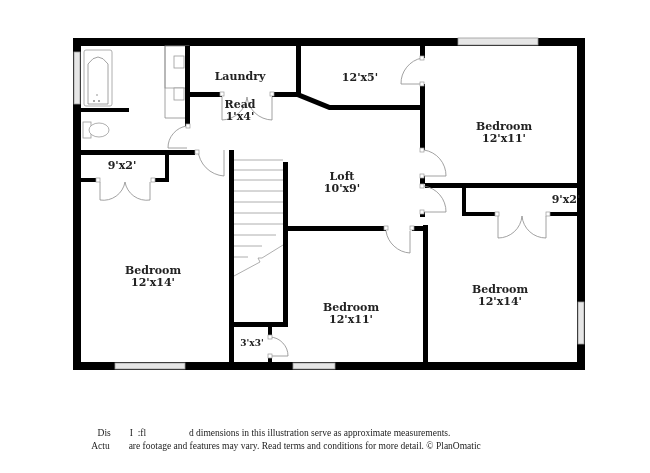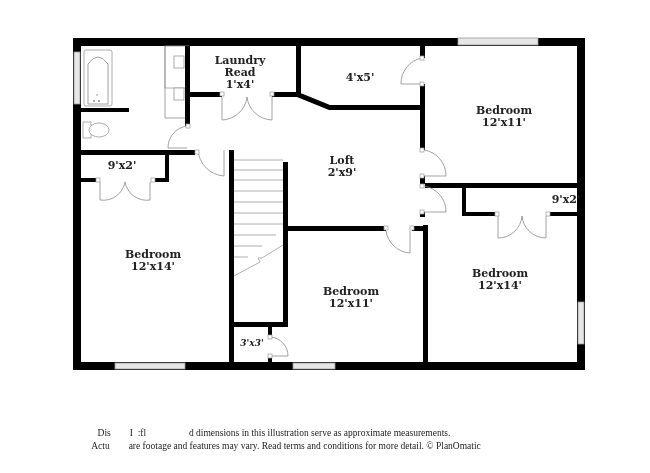--- a/index.html
+++ b/index.html
@@ -6,21 +6,21 @@
     body { width: 650px; height: 473px; position: relative; overflow: hidden; font-family: "DejaVu Serif", "Liberation Serif", serif; }
     #plan { position: absolute; left: 0; top: 0; width: 650px; height: 473px; }
     .wall { fill: #000000; }
     .thin { stroke: #8a8a8a; stroke-width: 0.8; fill: none; }
     .fixture { stroke: #9a9a9a; stroke-width: 0.8; fill: #ffffff; }
     .window { fill: #e6e6e6; stroke: #9a9a9a; stroke-width: 0.8; }
     .jamb { fill: #ffffff; stroke: #9a9a9a; stroke-width: 0.7; }
     .stair { stroke: #9a9a9a; stroke-width: 0.8; fill: none; }
     .label { position: absolute; text-align: center; font-weight: bold; color: #222222; font-size: 11px; line-height: 12px; transform: translateX(-50%); white-space: nowrap; }
     .label .dim { font-weight: bold; display: block; }
-    .label .name { display: block; }
+    .label .name { display: block; margin-top: 16px; }
     .disclaimer { position: absolute; left: 0; width: 548px; text-align: center; font-size: 9.5px; color: #222222; line-height: 13px; font-family: "Liberation Serif", "DejaVu Serif", serif; }
   </style>
 </head>
 <body>
 
 <svg id="plan" viewBox="0 0 650 473" xmlns="http://www.w3.org/2000/svg">
 
   <g>
     <rect class="wall" x="73" y="38" width="512" height="8"></rect>
     <rect class="wall" x="73" y="38" width="8" height="332"></rect>
@@ -153,31 +153,31 @@
   </g>
 </svg>
 
 <div class="label" style="left:240px; top:55px;">
   <span class="name">Laundry</span>
   <span class="name">Read</span>
   <span class="dim">1'x4'</span>
 </div>
 
 <div class="label" style="left:360px; top:72px;">
-  <span class="dim">4'x5'</span>
+  <span class="dim">12'x5'</span>
 </div>
 
 <div class="label" style="left:504px; top:105px;">
   <span class="name">Bedroom</span>
   <span class="dim">12'x11'</span>
 </div>
 
 <div class="label" style="left:342px; top:155px;">
   <span class="name">Loft</span>
-  <span class="dim">2'x9'</span>
+  <span class="dim">10'x9'</span>
 </div>
 
 <div class="label" style="left:122px; top:160px;">
   <span class="dim">9'x2'</span>
 </div>
 
 <div class="label" style="left:522px; top:194px;margin-left:44px;">
   <span class="dim">9'x2'</span>
 </div>
 
@@ -189,18 +189,18 @@
 <div class="label" style="left:351px; top:286px;">
   <span class="name">Bedroom</span>
   <span class="dim">12'x11'</span>
 </div>
 
 <div class="label" style="left:500px; top:268px;">
   <span class="name">Bedroom</span>
   <span class="dim">12'x14'</span>
 </div>
 
-<div class="label" style="left:252px; top:337px; font-size:9px;font-style:italic;">
+<div class="label" style="left:252px; top:337px; font-size:9px;">
   <span class="dim">3'x3'</span>
 </div>
 
 <div class="disclaimer" style="top:427px;">Dis    I :fl         d dimensions in this illustration serve as approximate measurements.</div>
 <div class="disclaimer" style="top:440px;padding-left:12px;">Actu    are footage and features may vary. Read terms and conditions for more detail. © PlanOmatic</div>
 
 </body></html>

